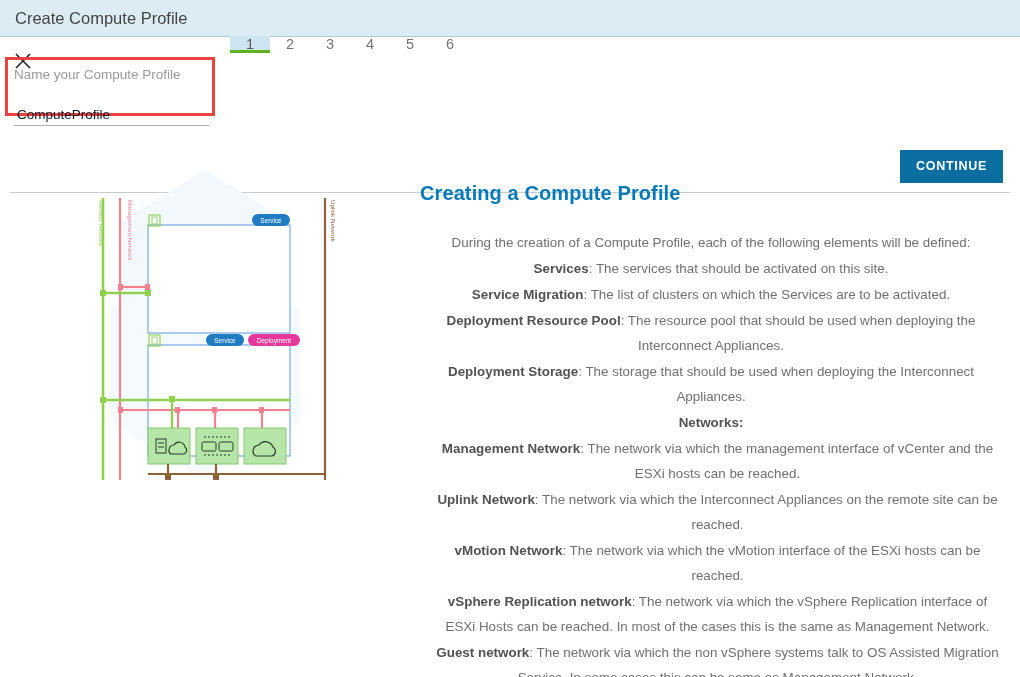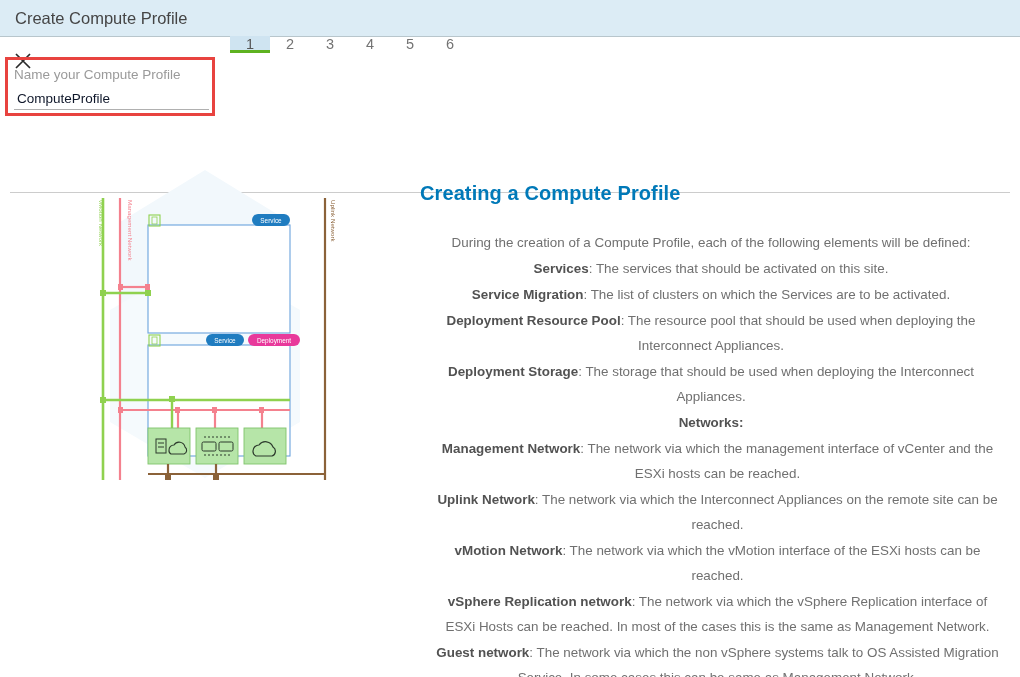--- a/index.html
+++ b/index.html
@@ -88,21 +88,21 @@
   .field-block {
     position: absolute;
     left: 14px;
     top: 29px;
     width: 194px;
   }
   .field-label {
     font-size: 13.5px;
     color: #9a9a9a;
     line-height: 18px;
-    margin-bottom: 5px;
+    margin-bottom: 21px;
   }
   .field-input {
     width: 192px;
     border: none;
     border-bottom: 1px solid #b0b0b0;
     outline: none;
     font-family: "Liberation Sans", sans-serif;
     font-size: 13.5px;
     color: #0f172a;
     padding: 0 0 3px 3px;
@@ -205,20 +205,21 @@
     </span>
   </div>
 </div>
 
 <div class="form-area">
   <div class="field-highlight"></div>
   <div class="field-block">
     <div class="field-label">Name your Compute Profile</div>
     <input class="field-input" type="text" value="ComputeProfile" style="">
   </div>
+  <button class="continue-btn">CONTINUE</button>
   <div class="divider"></div>
 </div>
 
 <div class="content">
 
   <div class="illus-col">
     <svg class="diagram" width="415" height="360" viewBox="0 0 415 360">
 
       <polygon points="205,10 290,62 290,170 205,222 120,170 120,62" fill="#f2f8fc"></polygon>
       <polygon points="205,95 300,150 300,262 205,318 110,262 110,150" fill="#f5fafd"></polygon>

